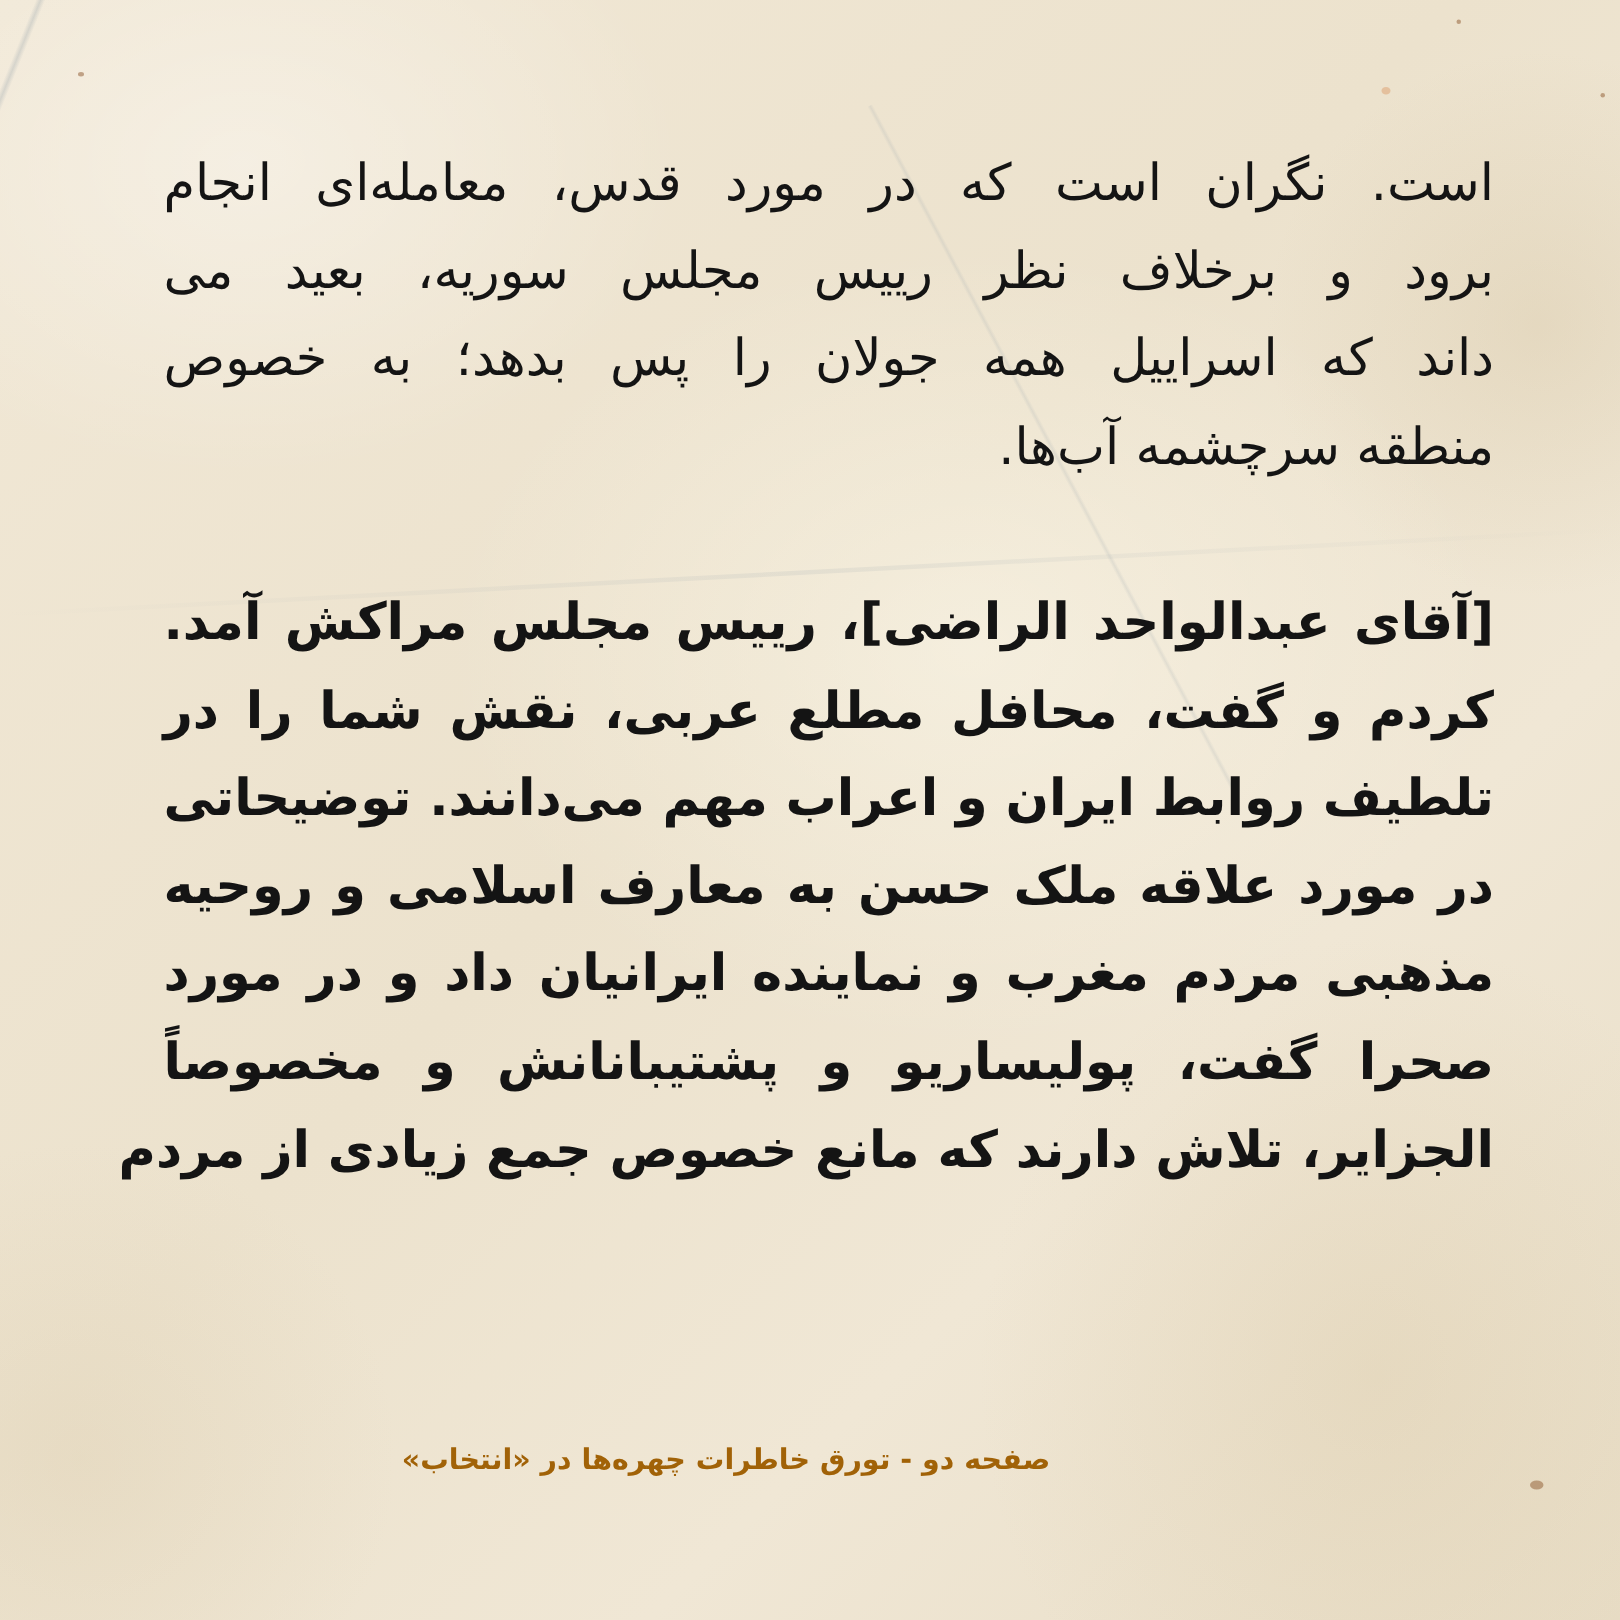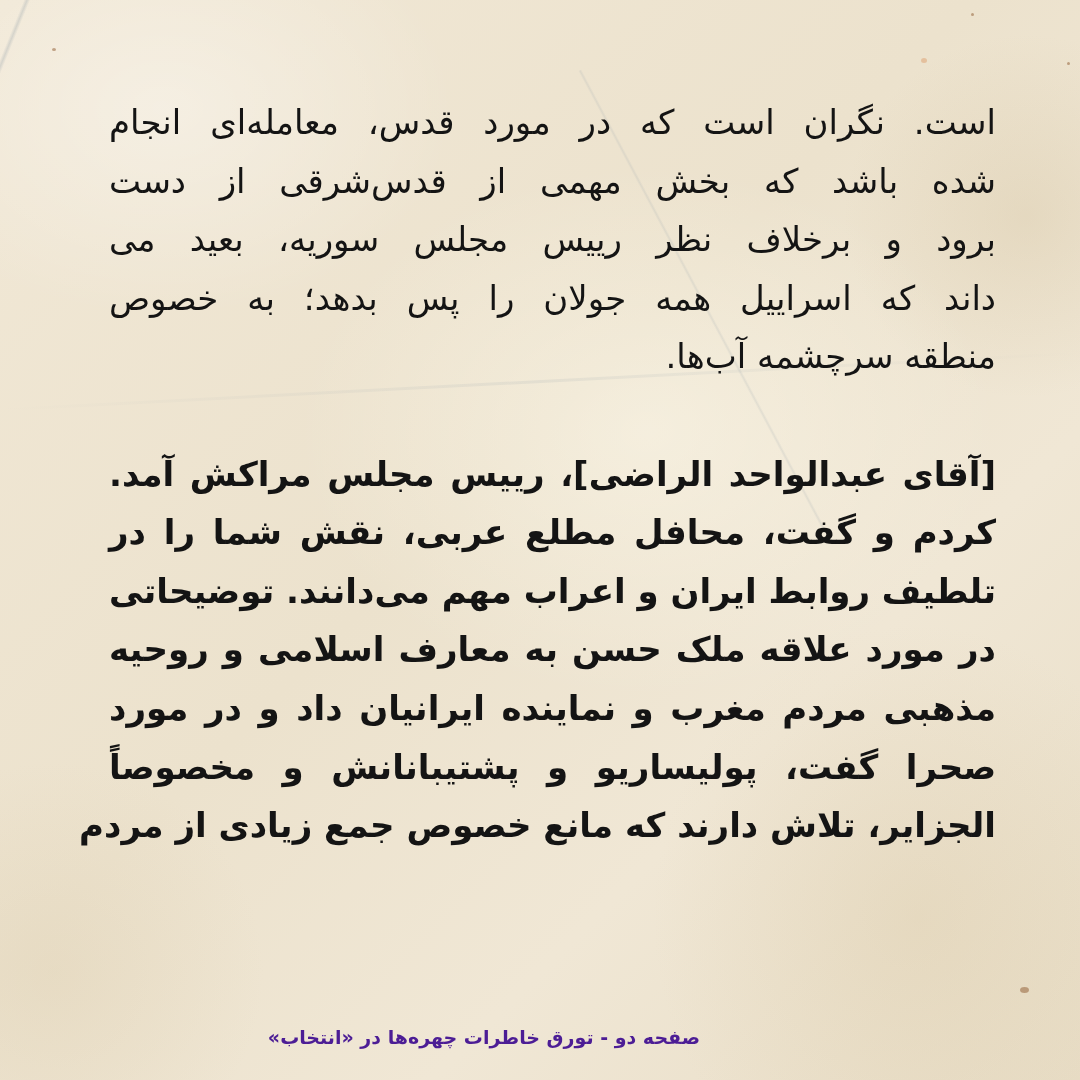--- a/index.html
+++ b/index.html
@@ -63,45 +63,44 @@
       overflow: visible;
     }
     .line.last {
       text-align-last: right;
     }
 
     .footer {
       position: absolute;
       left: 0;
       width: 968px;
-      top: 1026px;
+      top: 962px;
       text-align: center;
       direction: rtl;
       font-family: "DejaVu Sans", sans-serif;
       font-size: 19px;
       font-weight: bold;
-      color: #4c1d95;
+      color: #a16207;
     }
   </style>
 </head>
 <body>
 
 <div class="crease c1"></div>
 <div class="crease c2"></div>
 <div class="crease c3"></div>
 <div class="speck" style="left:52px;top:48px;width:4px;height:3px;"></div>
 <div class="speck" style="left:921px;top:58px;width:6px;height:5px;background:rgba(220,150,100,0.45);"></div>
 <div class="speck" style="left:1067px;top:62px;width:3px;height:3px;"></div>
 <div class="speck" style="left:1020px;top:987px;width:9px;height:6px;"></div>
 <div class="speck" style="left:971px;top:13px;width:3px;height:3px;"></div>
 
 <main class="content">
   <p class="paragraph">
     <span class="line">است. نگران است که در مورد قدس، معامله‌ای انجام</span>
-    <span class="line">شده باشد که بخش مهمی از قدس‌شرقی از دست</span>
     <span class="line">برود و برخلاف نظر رییس مجلس سوریه، بعید می</span>
     <span class="line">داند که اسراییل همه جولان را پس بدهد؛ به خصوص</span>
     <span class="line last">منطقه سرچشمه آب‌ها.</span>
   </p>
   <p class="paragraph">
     <span class="line">[آقای عبدالواحد الراضی]، رییس مجلس مراکش آمد.</span>
     <span class="line">کردم و گفت، محافل مطلع عربی، نقش شما را در</span>
     <span class="line">تلطیف روابط ایران و اعراب مهم می‌دانند. توضیحاتی</span>
     <span class="line">در مورد علاقه ملک حسن به معارف اسلامی و روحیه</span>
     <span class="line">مذهبی مردم مغرب و نماینده ایرانیان داد و در مورد</span>

